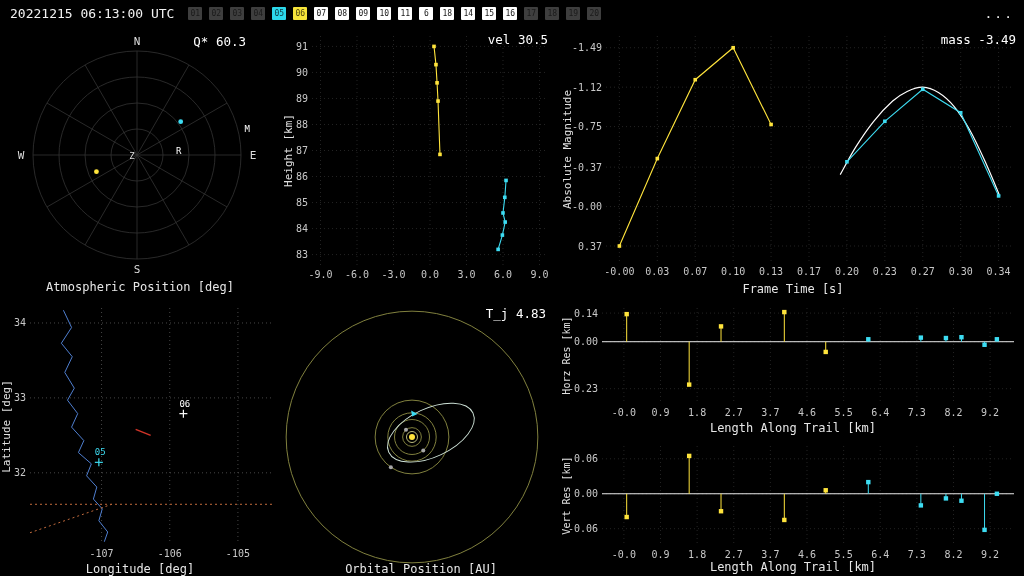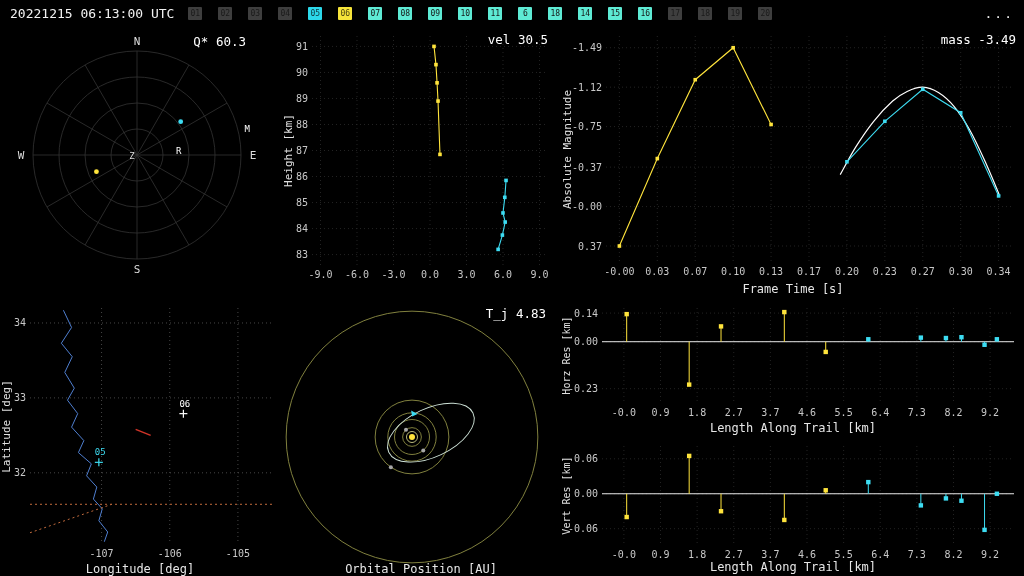--- a/index.html
+++ b/index.html
@@ -1,24 +1,24 @@
 <!DOCTYPE html>
 <html><head>
 <meta charset="utf-8">
 <style>
   *{box-sizing:border-box}
   html,body{margin:0;padding:0;background:#000}
   #app{position:relative;width:1024px;height:576px;background:#000;overflow:hidden;
        font-family:"DejaVu Sans Mono","Liberation Mono",monospace;color:#ddd}
   .topbar{position:absolute;left:0;top:0;width:100%;height:26px;display:flex;align-items:center;padding:10px 10px}
   .ts{font-size:13px;color:#f2f2f2;white-space:nowrap;margin-right:14px}
-  .chips{display:flex;gap:16px;align-items:center}
+  .chips{display:flex;gap:7px;align-items:center}
   .chip{width:14px;height:13px;font-size:8px;line-height:13px;text-align:center;border-radius:1px;cursor:pointer}
   .chip.dim{background:#3e3e3e;color:#1a1a1a}
-  .chip.gray{background:#5eead4;color:#161616}
+  .chip.gray{background:#ffffff;color:#161616}
   .chip.cyan{background:#2cd8ea;color:#103840}
   .chip.yellow{background:#f6e43a;color:#4a4310}
   .menu{margin-left:auto;color:#eee;font-size:13px;letter-spacing:2px;cursor:pointer}
   .panel{position:absolute}
   .panel svg{position:absolute;left:0;top:0}
   svg text{font-family:"DejaVu Sans Mono","Liberation Mono",monospace}
   .ptitle{position:absolute;left:0;width:100%;text-align:center;font-size:12px;color:#e6e6e6;pointer-events:none;white-space:nowrap}
   .stat{position:absolute;font-size:12.5px;color:#ffffff;white-space:nowrap}
   .ywrap{position:absolute;display:flex;align-items:center;justify-content:center;width:16px;pointer-events:none}
   .ywrap span{transform:rotate(-90deg);white-space:nowrap;font-size:11px;color:#e0e0e0}
@@ -80,20 +80,21 @@
         <text x="137" y="247" fill="#ddd" font-size="11" text-anchor="middle">S</text>
         <text x="253" y="133" fill="#ddd" font-size="11" text-anchor="middle">E</text>
         <text x="21" y="133" fill="#ddd" font-size="11" text-anchor="middle">W</text>
         <text x="132" y="133" fill="#ddd" font-size="9" text-anchor="middle">Z</text>
         <text x="178.6" y="127.96" fill="#fff" font-size="9" text-anchor="middle">R</text>
         <text x="247.24" y="106.12" fill="#fff" font-size="9" text-anchor="middle">M</text>
         <circle cx="180.68" cy="95.72" r="2.4" fill="#3ddcf2"></circle>
         <circle cx="96.44" cy="145.64" r="2.4" fill="#ffe43c"></circle>
       </svg>
     <div class="stat" style="right:34px;top:8px">Q* 60.3</div>
+    <div class="ptitle" style="bottom:6px">Atmospheric Position [deg]</div>
   </div>
 
   <div class="panel" style="left:280px;top:26px;width:282px;height:274px">
     <svg id="svg-trail" width="282" height="274">
         <g>
           <line x1="40.515463917525764" x2="40.515463917525764" y1="10" y2="239" stroke="#2c2c2c" stroke-dasharray="1,3" stroke-width="0.8"></line>
           <line x1="77.01030927835052" x2="77.01030927835052" y1="10" y2="239" stroke="#2c2c2c" stroke-dasharray="1,3" stroke-width="0.8"></line>
           <line x1="113.50515463917526" x2="113.50515463917526" y1="10" y2="239" stroke="#2c2c2c" stroke-dasharray="1,3" stroke-width="0.8"></line>
           <line x1="150" x2="150" y1="10" y2="239" stroke="#2c2c2c" stroke-dasharray="1,3" stroke-width="0.8"></line>
           <line x1="186.49484536082474" x2="186.49484536082474" y1="10" y2="239" stroke="#2c2c2c" stroke-dasharray="1,3" stroke-width="0.8"></line>

